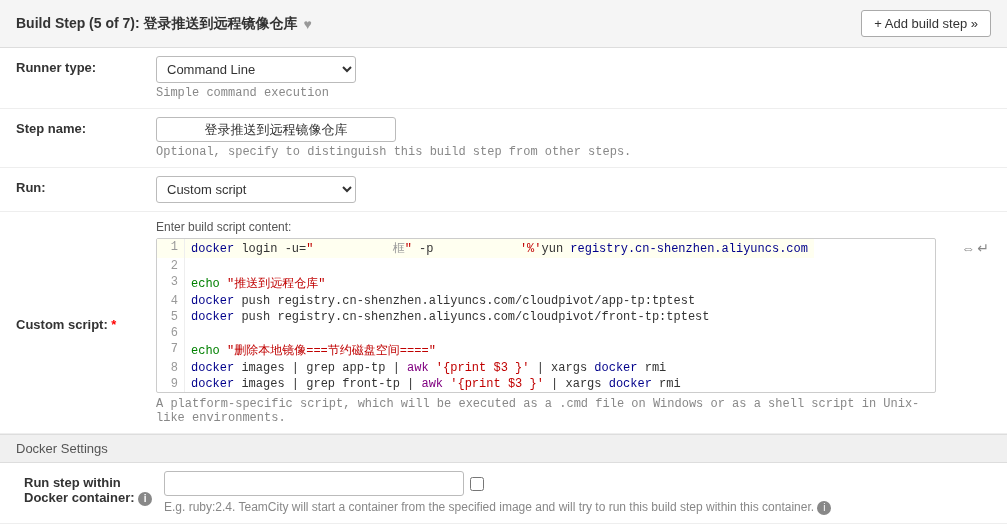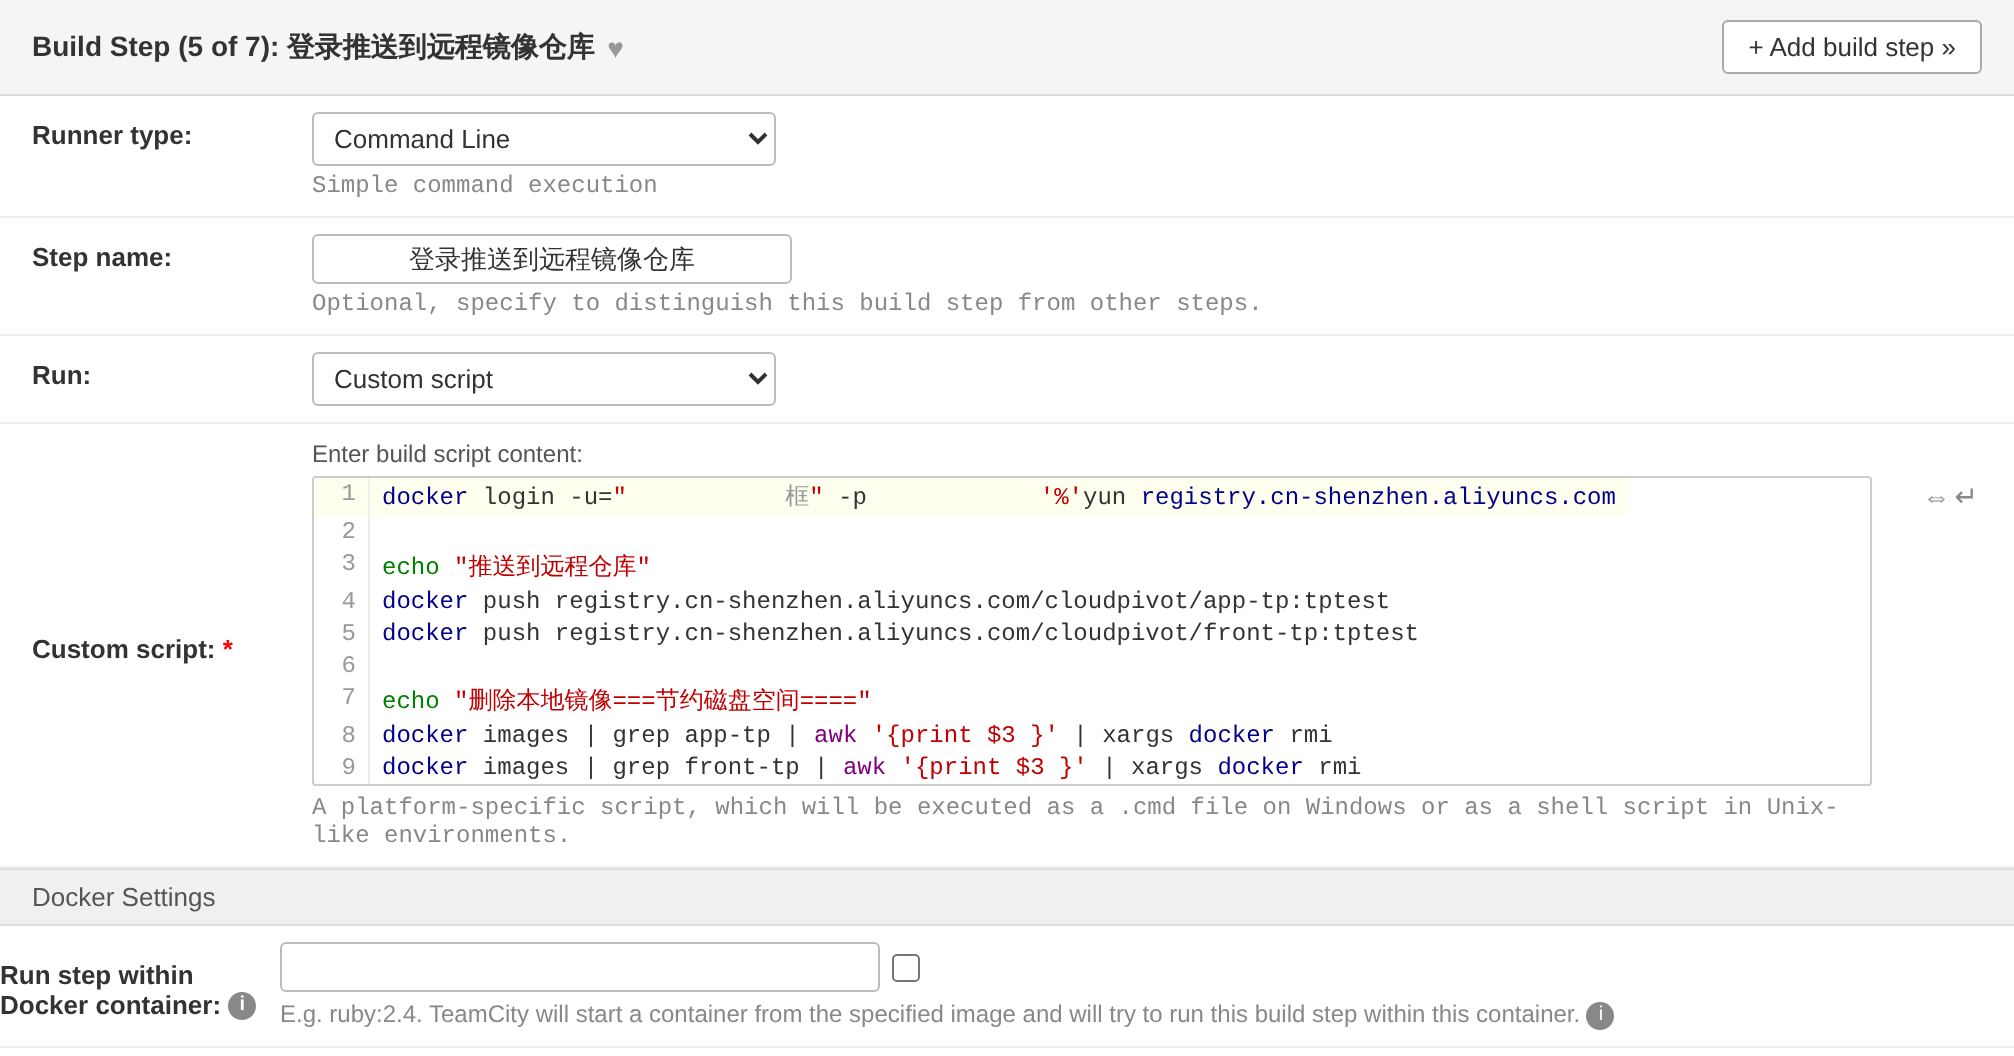--- a/index.html
+++ b/index.html
@@ -74,21 +74,21 @@
     }
     .form-field select, .form-field input[type="text"] {
       border: 1px solid #bbb;
       border-radius: 3px;
       padding: 4px 6px;
       font-size: 13px;
       color: #333;
       background: #fff;
     }
     .form-field select {
-      width: 232px;
+      width: 200px;
       appearance: auto;
     }
     .form-field input[type="text"] {
       width: 300px;
     }
     .form-hint {
       font-size: 12px;
       color: #888;
       margin-top: 3px;
       font-family: Liberation Mono, monospace;
@@ -132,22 +132,22 @@
     .section-header {
       background: #f0f0f0;
       padding: 6px 16px;
       font-size: 13px;
       color: #555;
       border-top: 1px solid #ddd;
       border-bottom: 1px solid #ddd;
     }
     .docker-row {
       display: flex;
-      align-items: center;
-      padding: 8px 0;
+      align-items: flex-start;
+      padding: 8px 24px;
     }
     .docker-label {
       width: 140px;
       min-width: 140px;
       font-weight: bold;
       font-size: 13px;
       color: #333;
       padding-top: 4px;
     }
     .docker-field {

